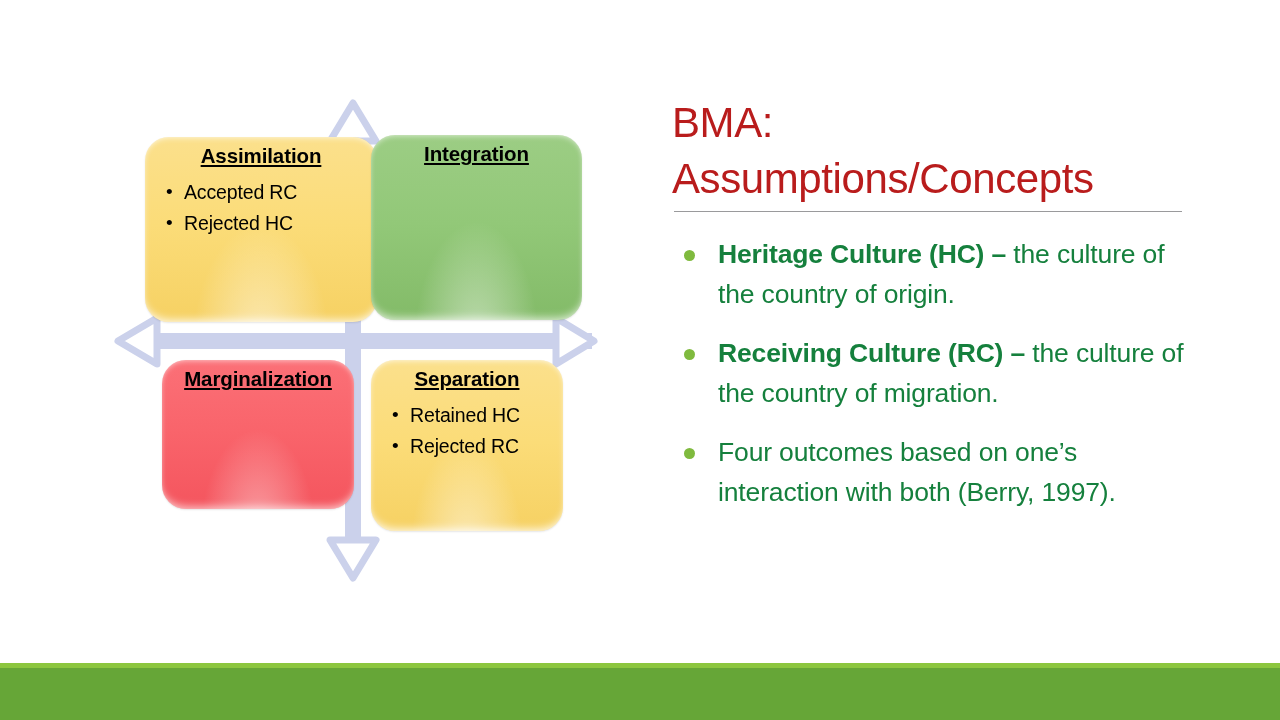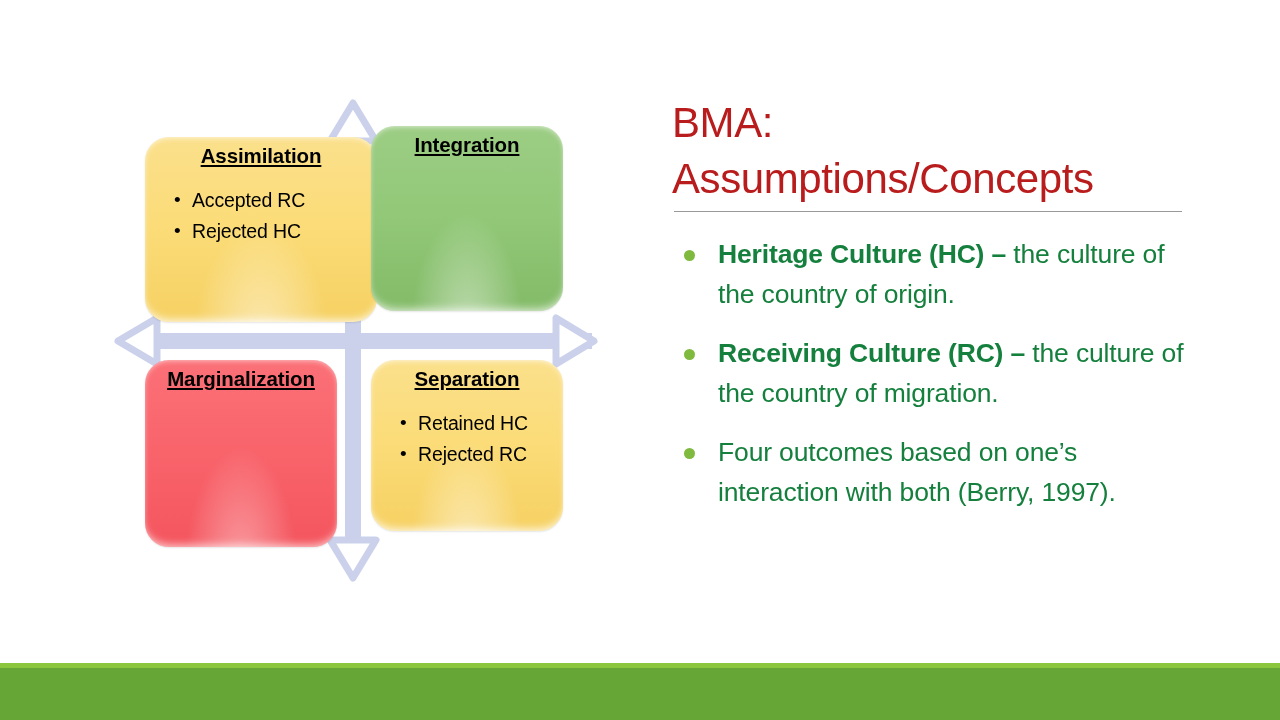--- a/index.html
+++ b/index.html
@@ -84,43 +84,43 @@
     margin: 0 0 2px 0;
   }
   .qbox-title span {
     text-decoration: underline;
     text-underline-offset: 2px;
     text-decoration-thickness: 2px;
   }
 
   .qbox-list {
     list-style: none;
-    margin: 16px;
+    margin: 8px;
     padding: 0;
   }
   .qbox-list li {
     position: relative;
     padding-left: 21px;
     font-size: 19.5px;
     line-height: 31px;
     letter-spacing: -0.15px;
   }
   .qbox-list li::before {
     content: "\2022";
     position: absolute;
     left: 3px;
     top: -1px;
     font-size: 19px;
     line-height: 31px;
   }
 
   
   #box-assimilation    { left: 145px; top: 137px; width: 232px; height: 185px; }
-  #box-integration     { left: 371px; top: 126px; width: 192px; height: 185px; }
-  #box-marginalization { left: 145px; top: 360px; width: 192px; height: 187px; }
+  #box-integration     { left: 371px; top: 135px; width: 211px; height: 185px; }
+  #box-marginalization { left: 162px; top: 360px; width: 192px; height: 149px; }
   #box-separation      { left: 371px; top: 360px; width: 192px; height: 171px; }
 
   
   #content {
     position: absolute;
     left: 672px;
     top: 95px;
     width: 520px;
   }
   #title {

